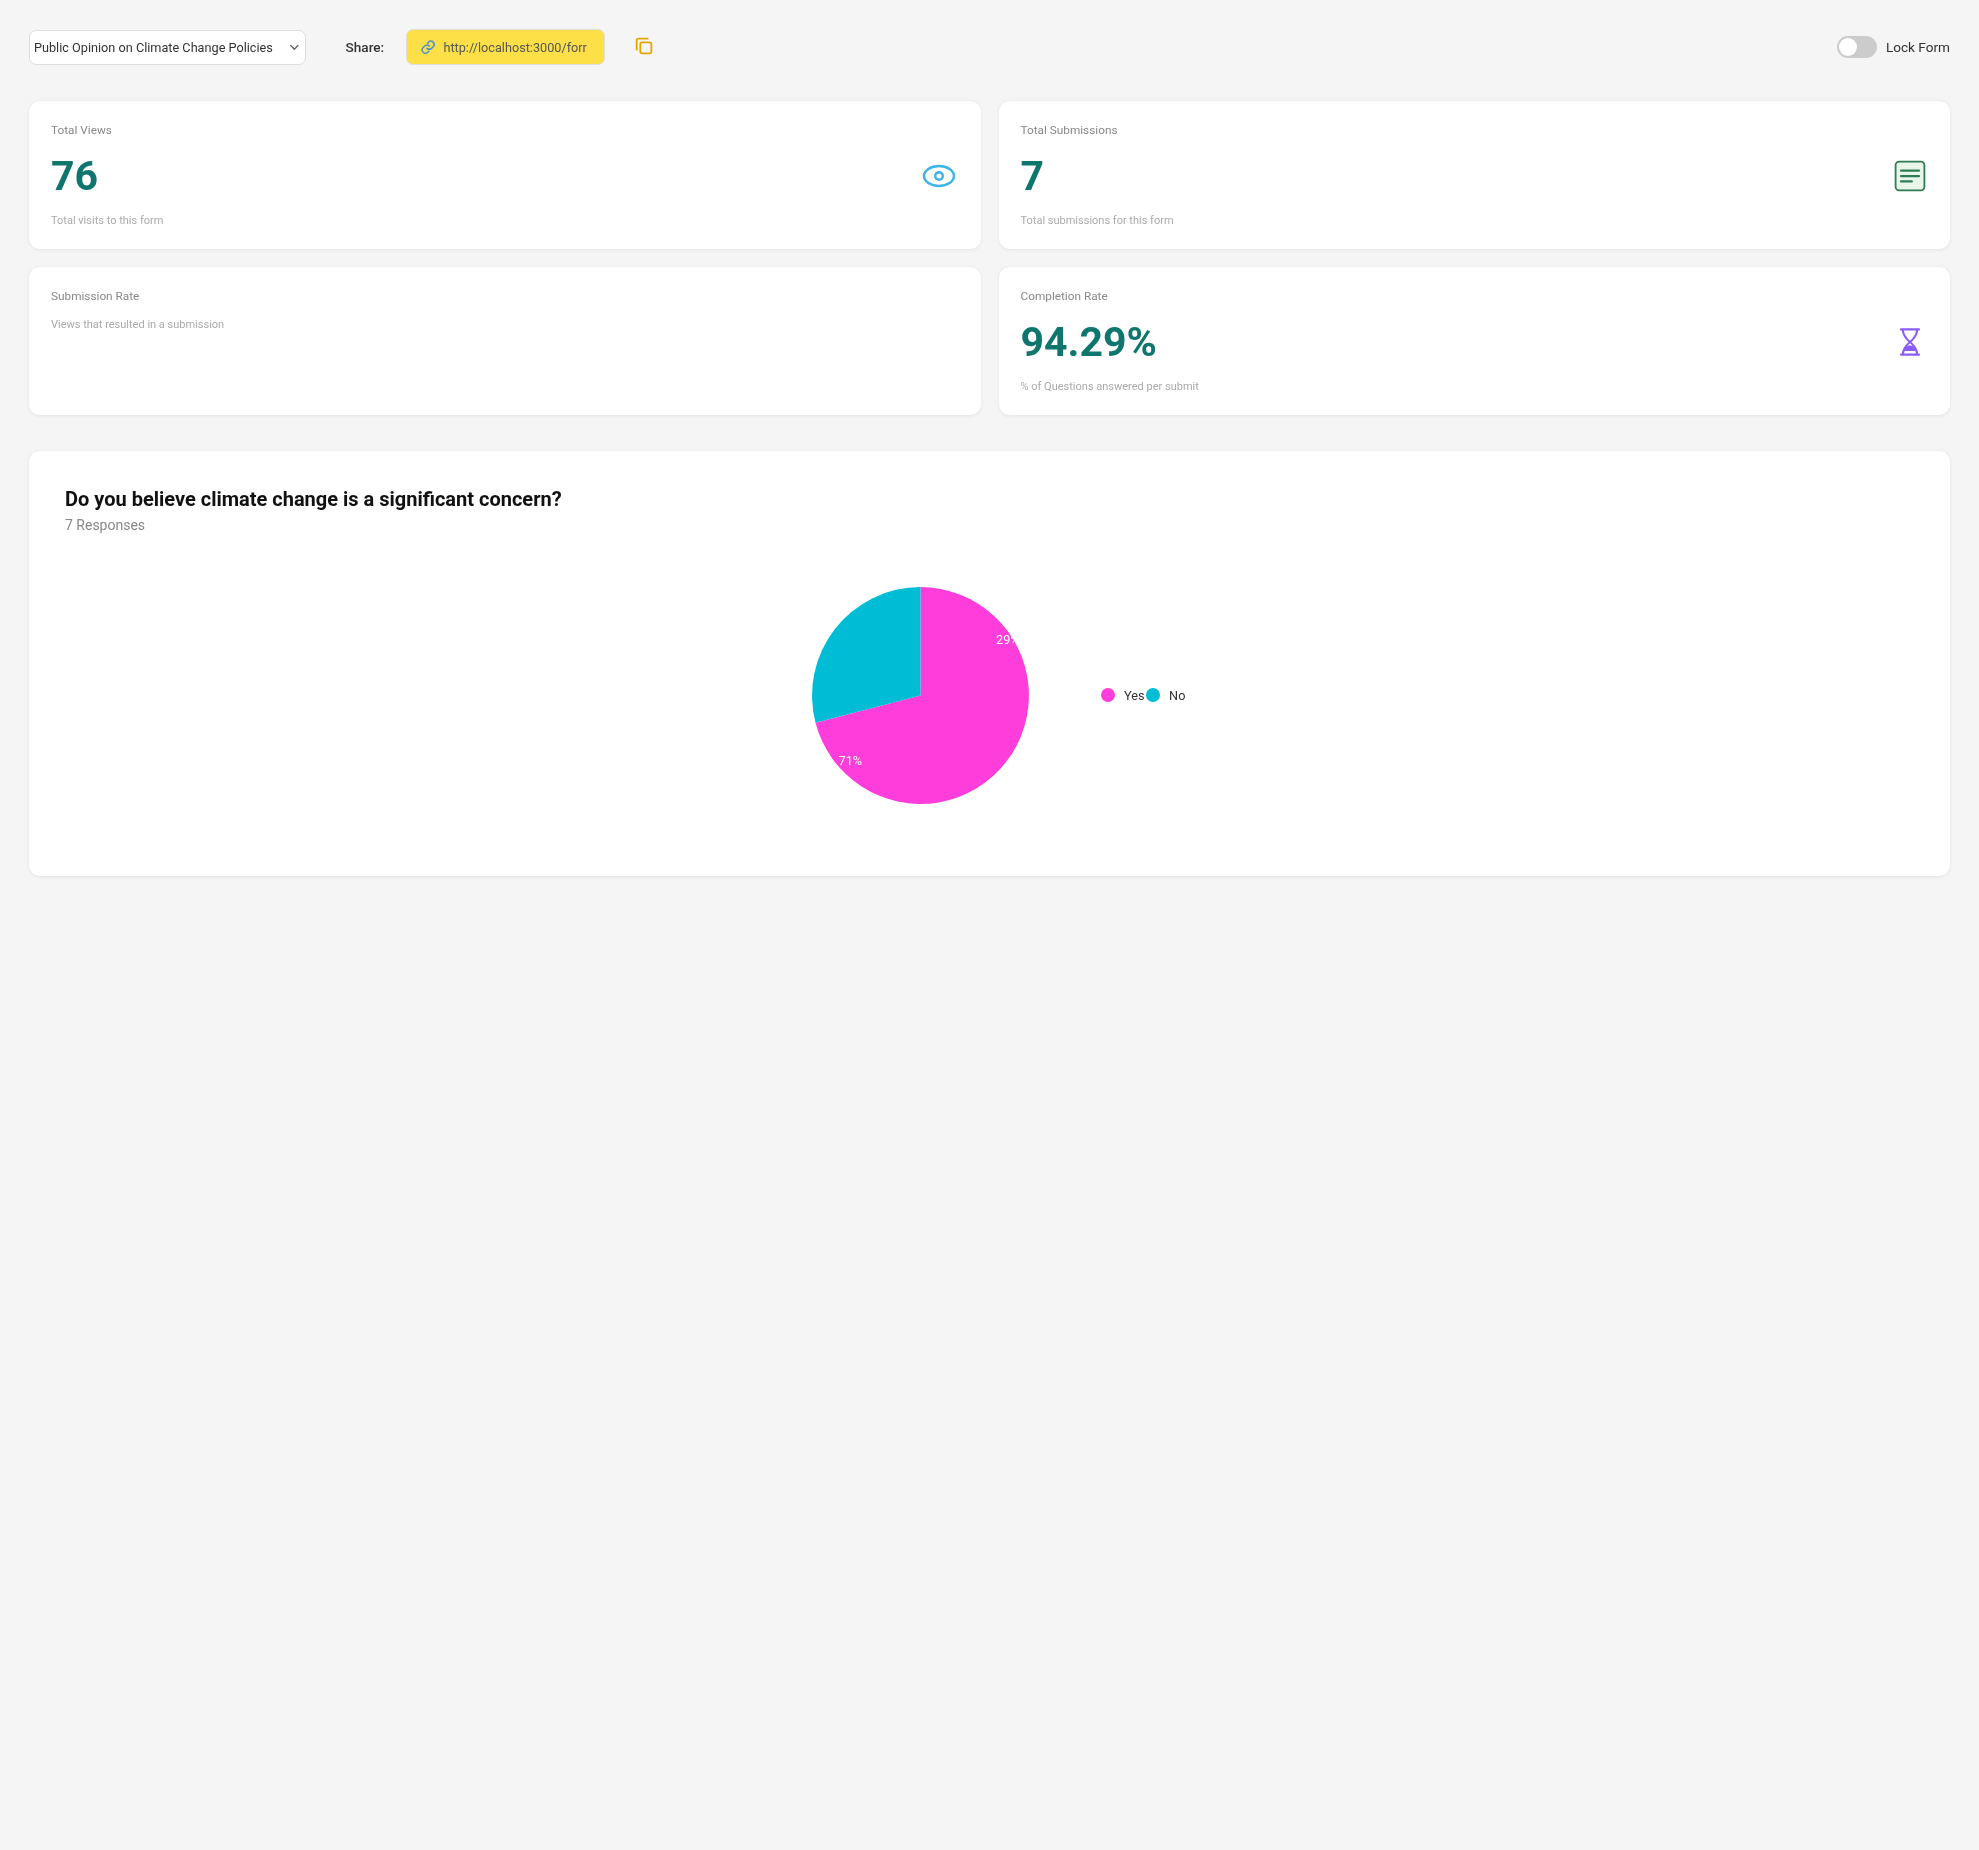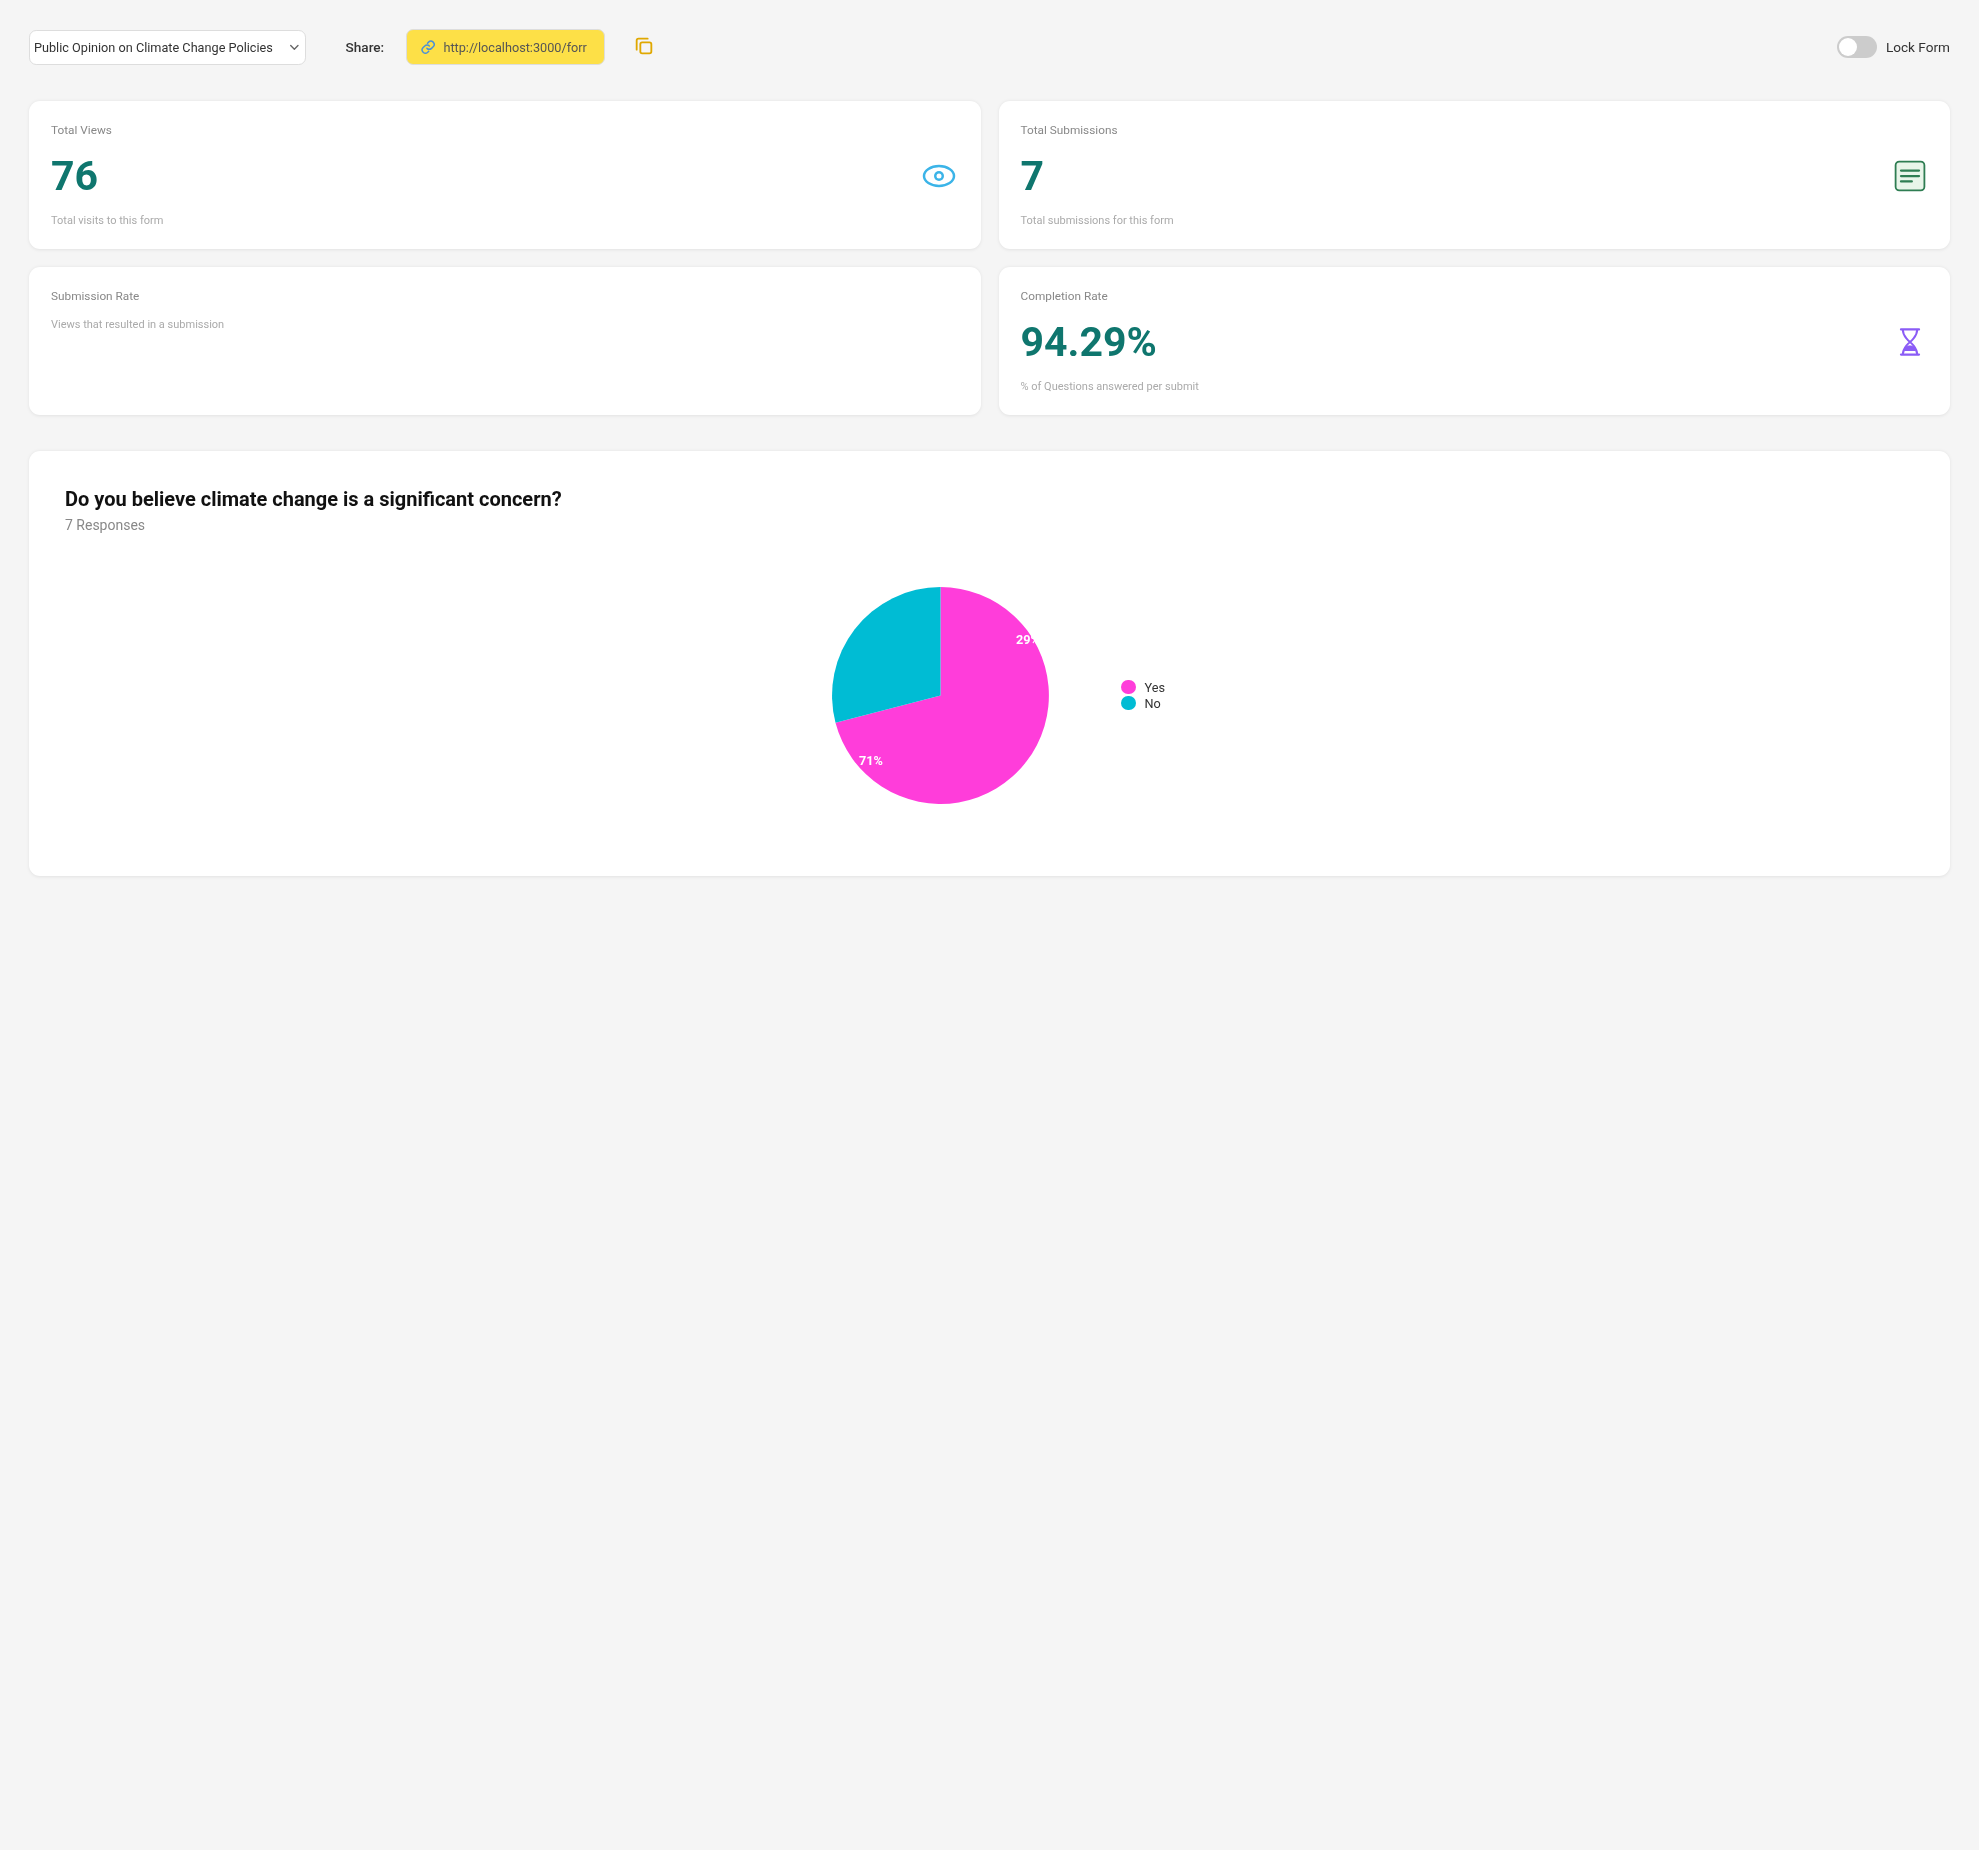--- a/index.html
+++ b/index.html
@@ -176,35 +176,34 @@
       justify-content: center;
     }
     .pie-container {
       position: relative;
       width: 253px;
       height: 253px;
     }
     .pie-label {
       position: absolute;
       font-size: 12.7px;
-      font-weight: 700;
+      font-weight: 400;
       color: #fff;
       pointer-events: none;
     }
     .label-yes {
       bottom: 54px;
       left: 45px;
     }
     .label-no {
       top: 63px;
       right: 27px;
     }
     .legend {
       display: flex;
-      flex-direction: column;
       gap: 1px;
     }
     .legend-item {
       display: flex;
       align-items: center;
       gap: 9px;
       font-size: 12.7px;
       color: #333;
     }
     .legend-dot {

